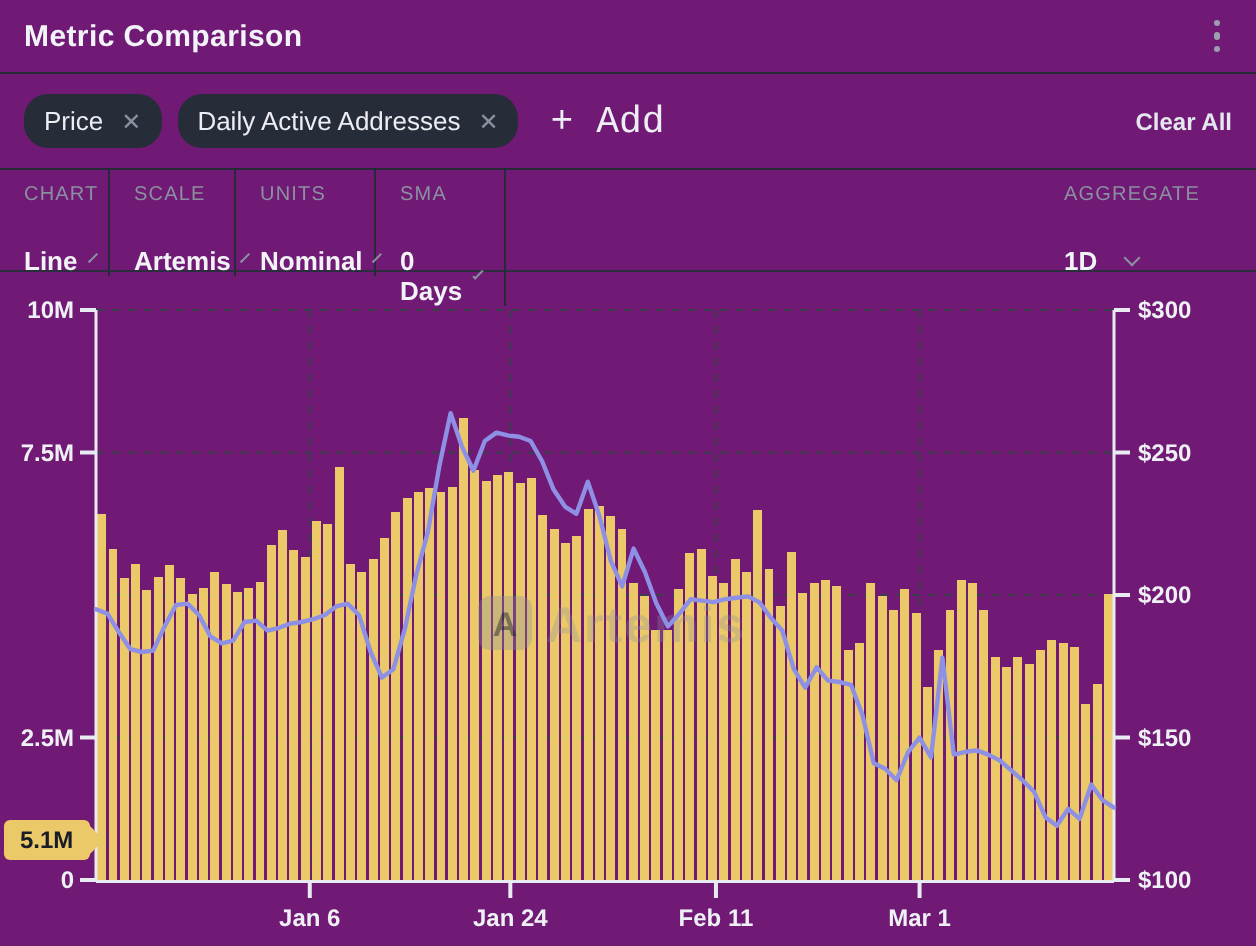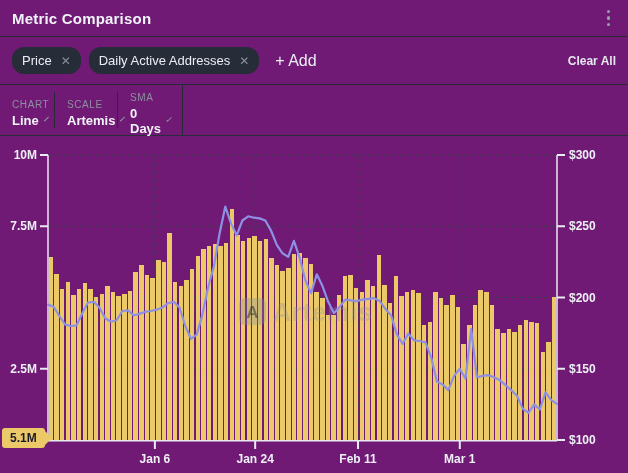--- a/index.html
+++ b/index.html
@@ -16,27 +16,27 @@
   .kebab { margin-left:auto; display:flex; flex-direction:column; gap:3px;
            padding:4px 6px; cursor:pointer; }
   .kebab i { width:3.5px; height:3.5px; border-radius:50%; background:#9aa0ac; }
   
   .chips { height:48px; display:flex; align-items:center; gap:8px;
            padding:0 12px; border-bottom:1px solid #252a36; }
   .chip { display:flex; align-items:center; gap:9px; background:#272c39;
           border-radius:12px; height:27px; padding:0 10px; font-size:13px;
           color:#eceef4; cursor:pointer; }
   .chip .x { color:#8b90a0; font-size:12px; line-height:1; }
-  .add { font-size:16px; color:#eceef4; margin-left:8px; cursor:pointer; }
+  .add { font-size:19px; color:#eceef4; margin-left:8px; cursor:pointer;font-family:Liberation Mono, monospace; }
   .clear { margin-left:auto; font-size:12px; font-weight:600; color:#e4e7ee; cursor:pointer; }
   
-  .ctrls { height:51px; display:flex; align-items:center; border-bottom:1px solid #2a2e3c; }
+  .ctrls { height:51px; display:flex; align-items:flex-start; border-bottom:1px solid #2a2e3c; }
   .grp { padding:7px 12px 0 12px; border-right:1px solid #262a38; cursor:pointer; }
   .grp-label { font-size:10px; letter-spacing:.6px; color:#8b90a0; }
-  .grp-val { margin-top:3px; font-size:13px; font-weight:600; color:#f2f3f7;
+  .grp-val { margin-top:20px; font-size:13px; font-weight:600; color:#f2f3f7;
              display:flex; align-items:center; }
   .chev { display:inline-block; width:6px; height:6px;
           border-right:1.7px solid #8b90a0; border-bottom:1.7px solid #8b90a0;
           transform:rotate(45deg); margin-left:7px; margin-top:-3px; }
   .g-chart{width:55px} .g-scale{width:63px} .g-units{width:70px} .g-sma{width:65px}
   .spacer{ flex:1; border-right:1px solid #262a38; }
   .g-period{width:80px} .g-period .grp-val{justify-content:space-between;width:52px}
   .g-agg{width:108px; border-right:none;} .g-agg .grp-val .chev{margin-left:14px}
   
   .chart-wrap { position:relative; height:337px; }
@@ -84,28 +84,42 @@
           <span class="chev"></span>
         </div>
     </div>
     <div class="grp g-scale">
       <div class="grp-label">SCALE</div>
       <div class="grp-val">
           <span>Artemis</span>
           <span class="chev"></span>
         </div>
     </div>
+    <div class="grp g-units">
+      <div class="grp-label">UNITS</div>
+      <div class="grp-val">
+          <span>Nominal</span>
+          <span class="chev"></span>
+        </div>
+    </div>
     <div class="grp g-sma">
       <div class="grp-label">SMA</div>
       <div class="grp-val">
           <span>0 Days</span>
           <span class="chev"></span>
         </div>
     </div>
     <div class="spacer"></div>
+    <div class="grp g-agg">
+      <div class="grp-label">AGGREGATE</div>
+      <div class="grp-val">
+          <span>1D</span>
+          <span class="chev"></span>
+        </div>
+    </div>
   </div>
 
   <div class="chart-wrap">
     <svg id="chart-svg" width="628" height="337">
         <line x1="48" x2="557" y1="19" y2="19" stroke="#3b3f4d" stroke-width="1" stroke-dasharray="4 4"></line>
         <line x1="48" x2="557" y1="90.25" y2="90.25" stroke="#3b3f4d" stroke-width="1" stroke-dasharray="4 4"></line>
         <line x1="48" x2="557" y1="161.5" y2="161.5" stroke="#3b3f4d" stroke-width="1" stroke-dasharray="4 4"></line>
         <line x1="48" x2="557" y1="232.75" y2="232.75" stroke="#3b3f4d" stroke-width="1" stroke-dasharray="4 4"></line>
         <line x1="154.89" x2="154.89" y1="19" y2="304" stroke="#3b3f4d" stroke-width="1" stroke-dasharray="4 4"></line>
         <line x1="255.16299999999998" x2="255.16299999999998" y1="19" y2="304" stroke="#3b3f4d" stroke-width="1" stroke-dasharray="4 4"></line>
@@ -230,17 +244,17 @@
         <line x1="154.89" x2="154.89" y1="305" y2="313" stroke="#e9ebf2" stroke-width="2"></line>
         <text x="154.89" y="327" text-anchor="middle" font-size="12" font-weight="700" fill="#eef0f5" font-family="Liberation Sans, sans-serif">Jan 6</text>
         <line x1="255.16299999999998" x2="255.16299999999998" y1="305" y2="313" stroke="#e9ebf2" stroke-width="2"></line>
         <text x="255.16299999999998" y="327" text-anchor="middle" font-size="12" font-weight="700" fill="#eef0f5" font-family="Liberation Sans, sans-serif">Jan 24</text>
         <line x1="357.981" x2="357.981" y1="305" y2="313" stroke="#e9ebf2" stroke-width="2"></line>
         <text x="357.981" y="327" text-anchor="middle" font-size="12" font-weight="700" fill="#eef0f5" font-family="Liberation Sans, sans-serif">Feb 11</text>
         <line x1="459.781" x2="459.781" y1="305" y2="313" stroke="#e9ebf2" stroke-width="2"></line>
         <text x="459.781" y="327" text-anchor="middle" font-size="12" font-weight="700" fill="#eef0f5" font-family="Liberation Sans, sans-serif">Mar 1</text>
         <polyline points="48.0,168.6 53.7,170.8 59.4,180.0 65.2,188.6 70.9,190.0 76.6,189.3 82.3,177.2 88.0,166.5 93.8,165.8 99.5,171.5 105.2,182.2 110.9,185.7 116.6,184.3 122.3,175.0 128.1,174.3 133.8,179.3 139.5,177.9 145.2,175.8 150.9,175.0 156.7,173.6 162.4,171.5 168.1,167.2 173.8,165.8 179.5,171.5 185.3,190.0 191.0,202.8 196.7,198.6 202.4,178.6 208.1,151.5 213.9,130.2 219.6,97.4 225.3,70.6 231.0,87.4 236.7,99.4 242.4,84.5 248.2,80.3 253.9,81.7 259.6,82.4 265.3,84.5 271.0,94.5 276.8,108.8 282.5,117.3 288.2,120.9 293.9,104.9 299.6,121.6 305.4,144.4 311.1,157.2 316.8,138.3 322.5,150.1 328.2,165.8 334.0,177.2 339.7,170.8 345.4,163.6 351.1,164.3 356.8,165.1 362.6,163.6 368.3,162.9 374.0,162.2 379.7,165.1 385.4,172.9 391.1,179.2 396.9,198.6 402.6,207.8 408.3,197.6 414.0,204.3 419.7,205.0 425.5,206.4 431.2,221.4 436.9,245.6 442.6,248.4 448.3,254.1 454.1,239.9 459.8,232.8 465.5,242.7 471.2,192.8 476.9,241.3 482.7,239.9 488.4,239.2 494.1,241.3 499.8,244.2 505.5,249.1 511.2,254.1 517.0,259.8 522.7,272.6 528.4,276.9 534.1,268.4 539.8,273.4 545.6,256.3 551.3,264.1 557.0,267.8" fill="none" stroke="#8e90e6" stroke-width="2.2" stroke-linejoin="round" stroke-linecap="round"></polyline>
       </svg>
-    <div class="badge badge-left" id="badge-left" style="top: 292px;">5.1M</div>
+    <div class="badge badge-left" id="badge-left" style="top: 274px;">5.1M</div>
 
   </div>
 
 </div>
 
 </body></html>

